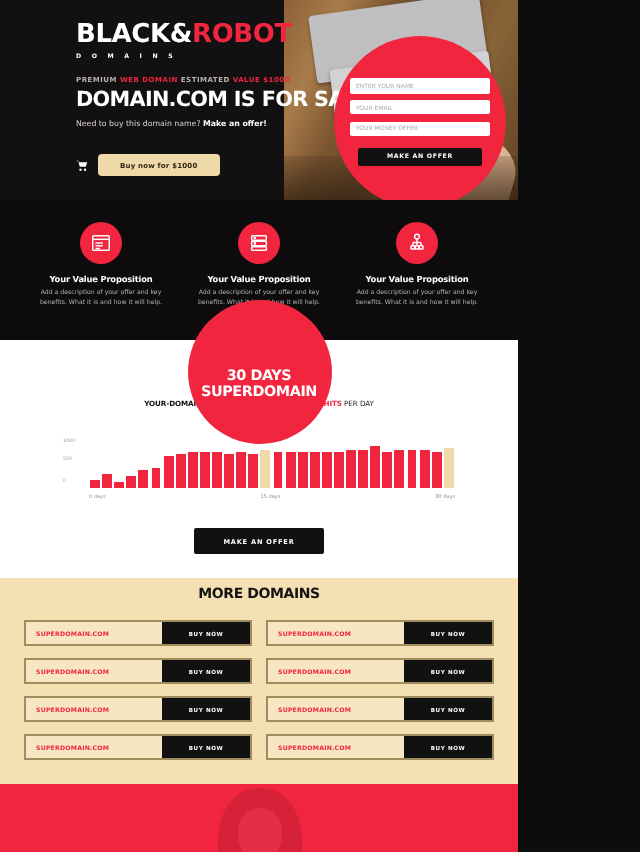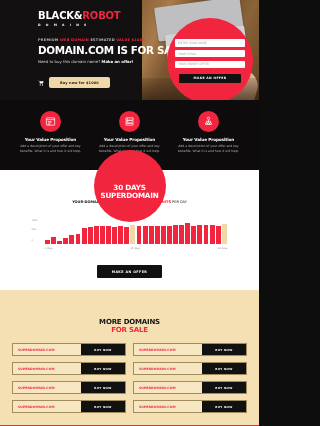--- a/index.html
+++ b/index.html
@@ -35,21 +35,21 @@
     position:absolute; left:0; bottom:0; width:100%; height:22px;
     background:linear-gradient(180deg, rgba(60,40,22,.2), rgba(40,26,14,.65));
   }
   .hero-fade {
     position:absolute; left:0; top:0; width:60px; height:100%;
     background:linear-gradient(90deg,#121011 45%, rgba(18,16,17,0));
   }
 
   .logo { position:absolute; left:38px; top:11px; z-index:6; }
   .logo-main {
-    font-size:10px; font-weight:bold; letter-spacing:-.2px; line-height:1;
+    font-size:13px; font-weight:bold; letter-spacing:-.2px; line-height:1;
     font-family:"DejaVu Sans", sans-serif;
   }
   .logo-main .w { color:#ffffff; }
   .logo-main .r { color:#f2253f; }
   .logo-sub {
     margin-top:1.5px; font-size:3.1px; letter-spacing:2.1px; color:#ffffff;
     font-weight:bold; font-family:"DejaVu Sans", sans-serif;
   }
 
   .hero-copy { position:absolute; left:38px; top:38px; z-index:6; width:120px; }
@@ -153,21 +153,21 @@
     font-size:2.5px; color:#8d8d8d; font-family:"DejaVu Sans", sans-serif;
   }
   .offer-btn-wrap { text-align:center; margin-top:9px; }
   .offer-btn {
     background:#111111; color:#ffffff; border:none; border-radius:1px;
     padding:4.6px 15px; font-size:3.3px; font-weight:bold; letter-spacing:.4px;
     font-family:"DejaVu Sans", sans-serif; cursor:pointer;
   }
 
   
-  .more-section { background:#f5e0b4; padding:28px 12px 12px; }
+  .more-section { background:#f5e0b4; padding:4px 12px 12px; }
   .more-title {
     text-align:center; font-size:7px; font-weight:bold; color:#141414;
     line-height:1.15; letter-spacing:-.2px; font-family:"DejaVu Sans", sans-serif;
   }
   .more-title .two { color:#f2253f; display:block; }
   .more-grid {
     margin-top:9px; display:grid; grid-template-columns:1fr 1fr;
     gap:6px 7px;
   }
   .dom-row {
@@ -359,21 +359,20 @@
     </div>
 
     <div class="offer-btn-wrap">
       <button class="offer-btn">MAKE AN OFFER</button>
     </div>
   </section>
 
   <section class="more-section">
     <div class="more-title">
       <span>MORE DOMAINS</span>
-      <span class="two">FOR SALE</span>
     </div>
     <div class="more-grid" id="more-grid">
         <div class="dom-row">
           <span class="dom-name">SUPERDOMAIN.COM</span>
           <button class="dom-btn">BUY NOW</button>
         </div>
         <div class="dom-row">
           <span class="dom-name">SUPERDOMAIN.COM</span>
           <button class="dom-btn">BUY NOW</button>
         </div>

